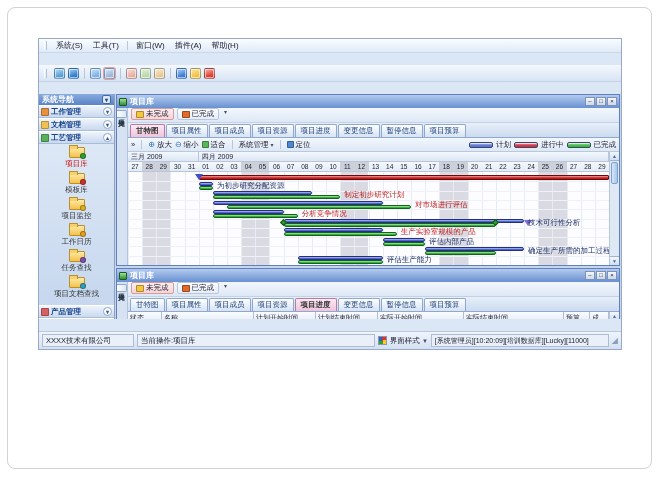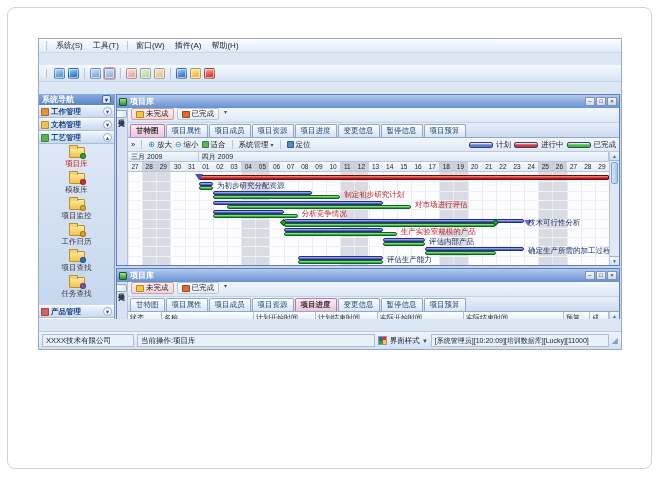--- a/index.html
+++ b/index.html
@@ -190,29 +190,29 @@
               <div class="snavl">项目监控</div>
             </div>
             <div class="snav">
               <span class="fold">
                 <span class="folddot" style="background: rgb(232, 160, 32);"></span>
               </span>
               <div class="snavl">工作日历</div>
             </div>
             <div class="snav">
               <span class="fold">
-                <span class="folddot" style="background: rgb(48, 112, 192);"></span>
-              </span>
-              <div class="snavl">项目查找</div>
-            </div>
-            <div class="snav">
-              <span class="fold">
                 <span class="folddot" style="background: rgb(128, 80, 176);"></span>
               </span>
               <div class="snavl">任务查找</div>
+            </div>
+            <div class="snav">
+              <span class="fold">
+                <span class="folddot" style="background: rgb(48, 160, 192);"></span>
+              </span>
+              <div class="snavl">项目文档查找</div>
             </div>
           </div>
           <div class="sgh">
             <span class="sghicon" style="background: rgb(216, 96, 96);"></span>
             <span class="sghl">产品管理</span>
             <span class="sghbtn">▾</span>
           </div>
           <div class="sgh">
             <span class="sghicon" style="background: rgb(96, 128, 208);"></span>
             <span class="sghl">工艺管理</span>

